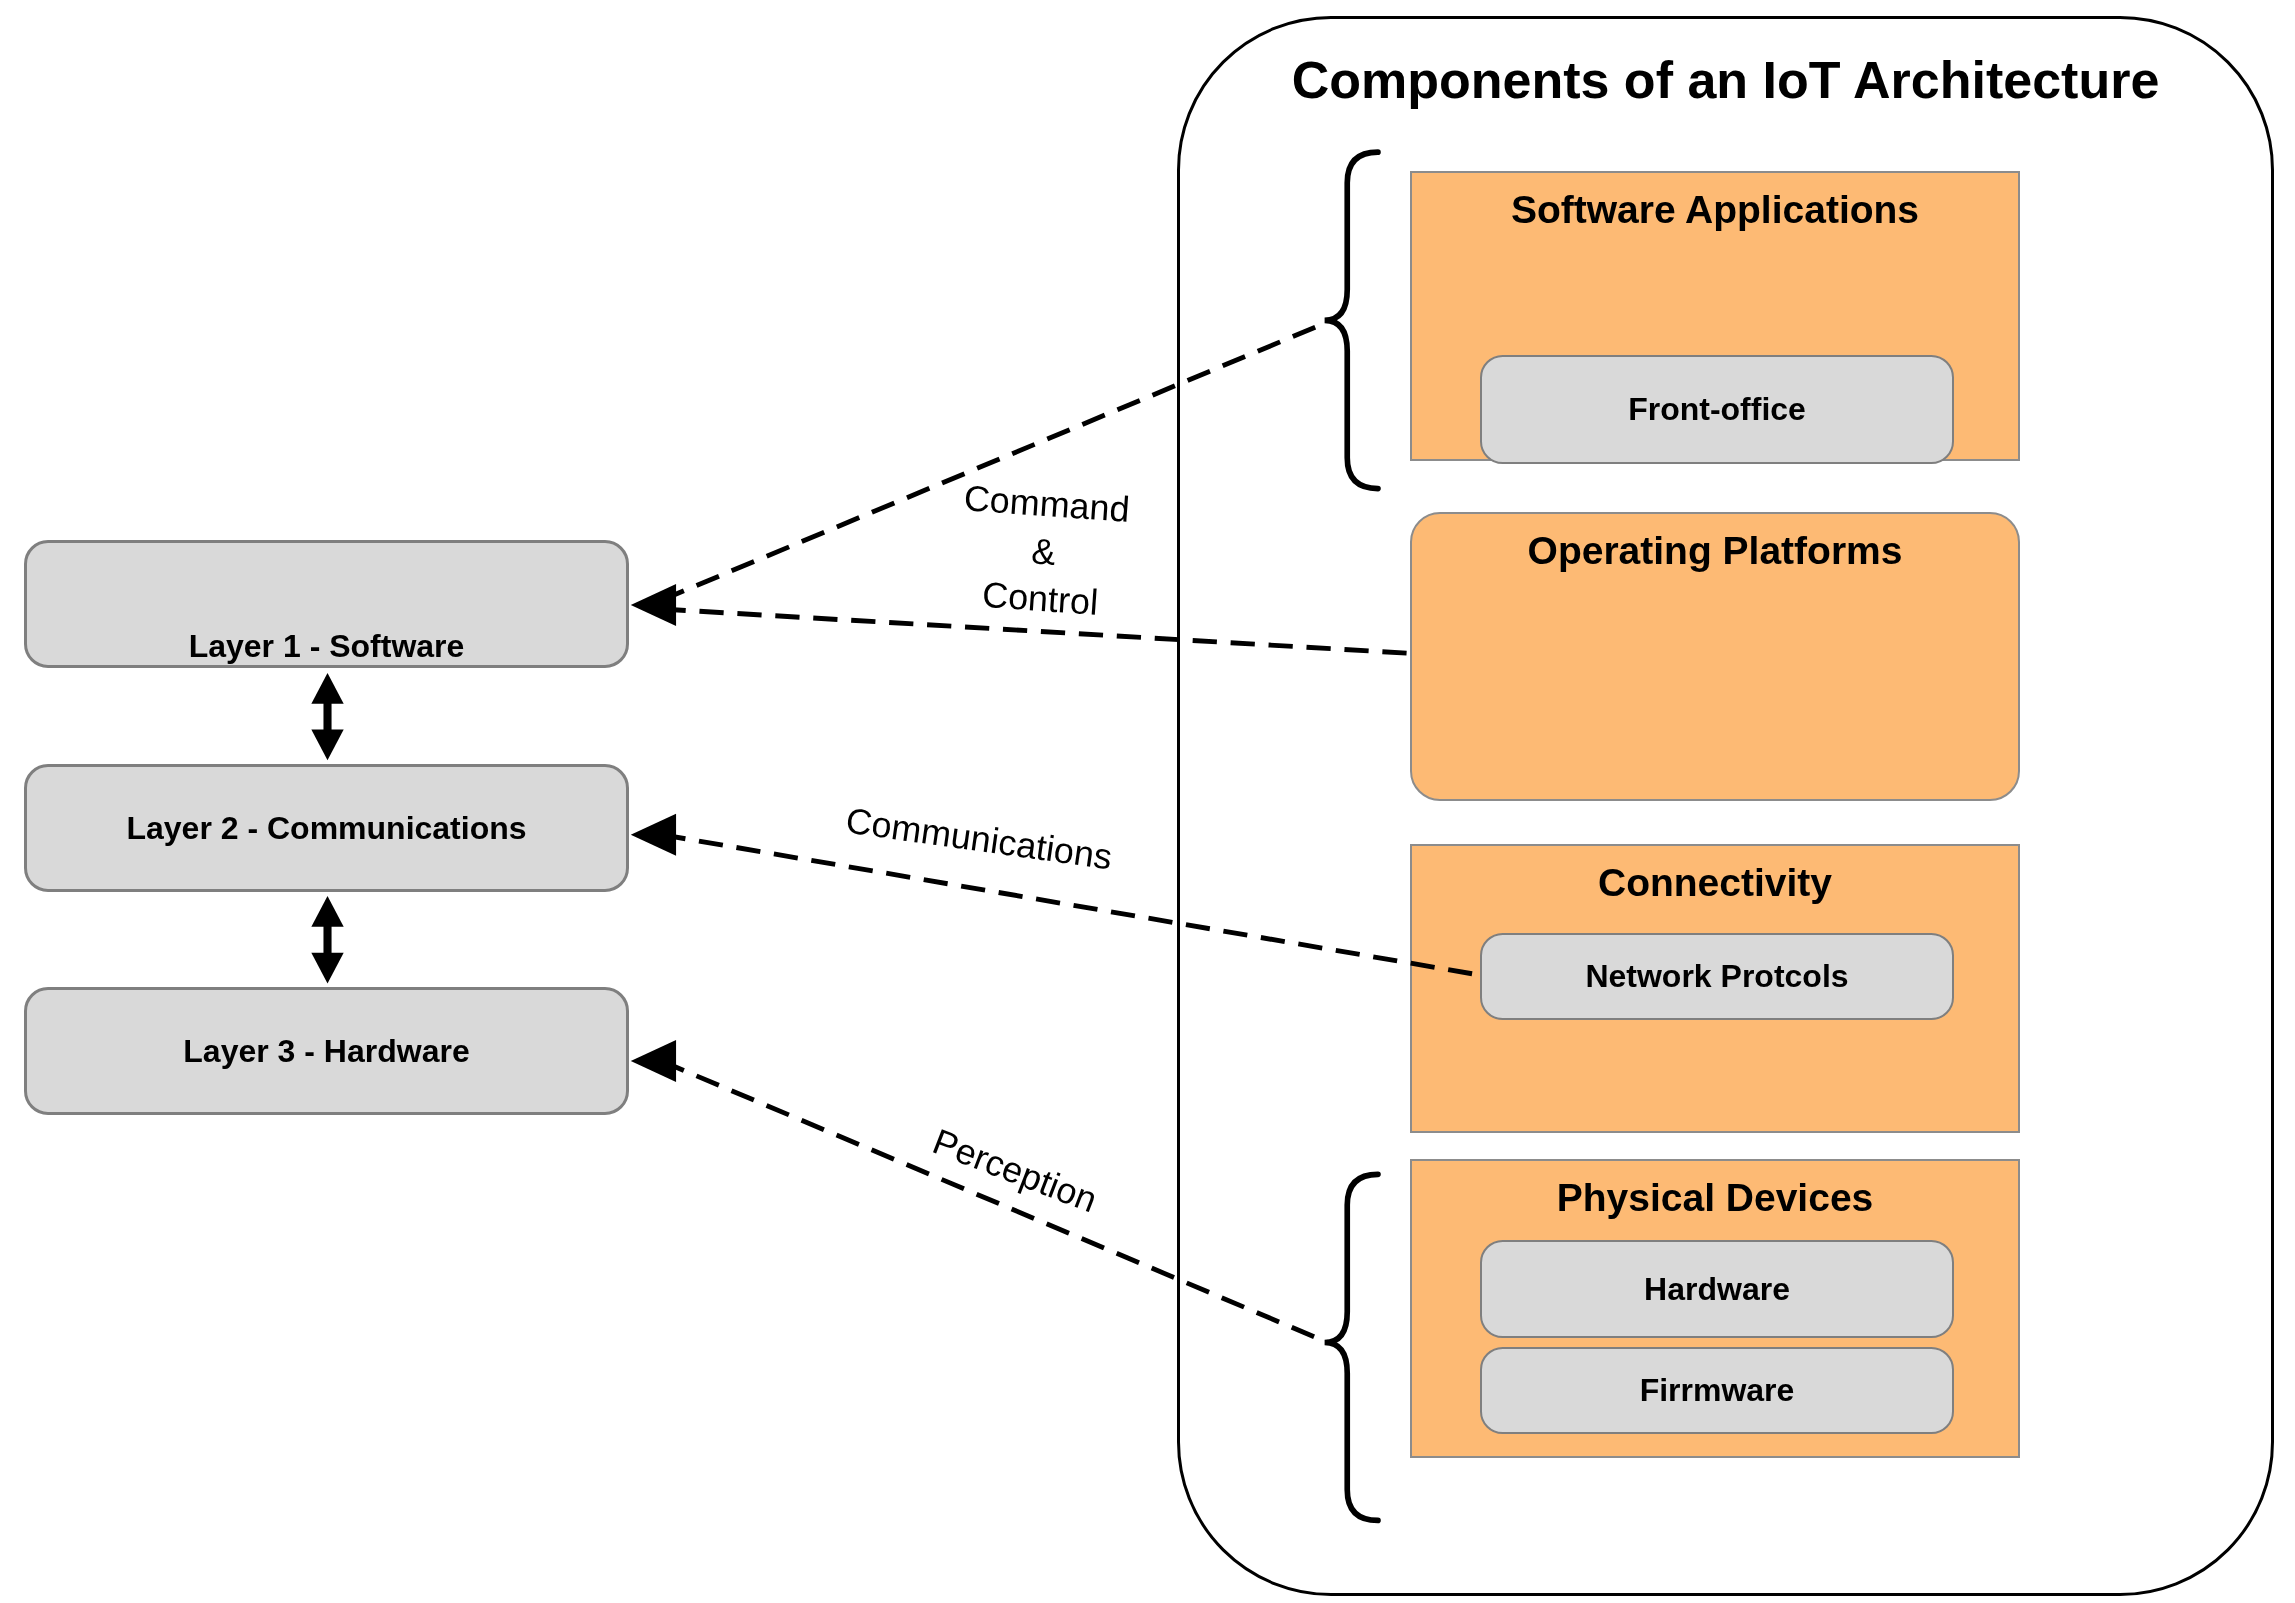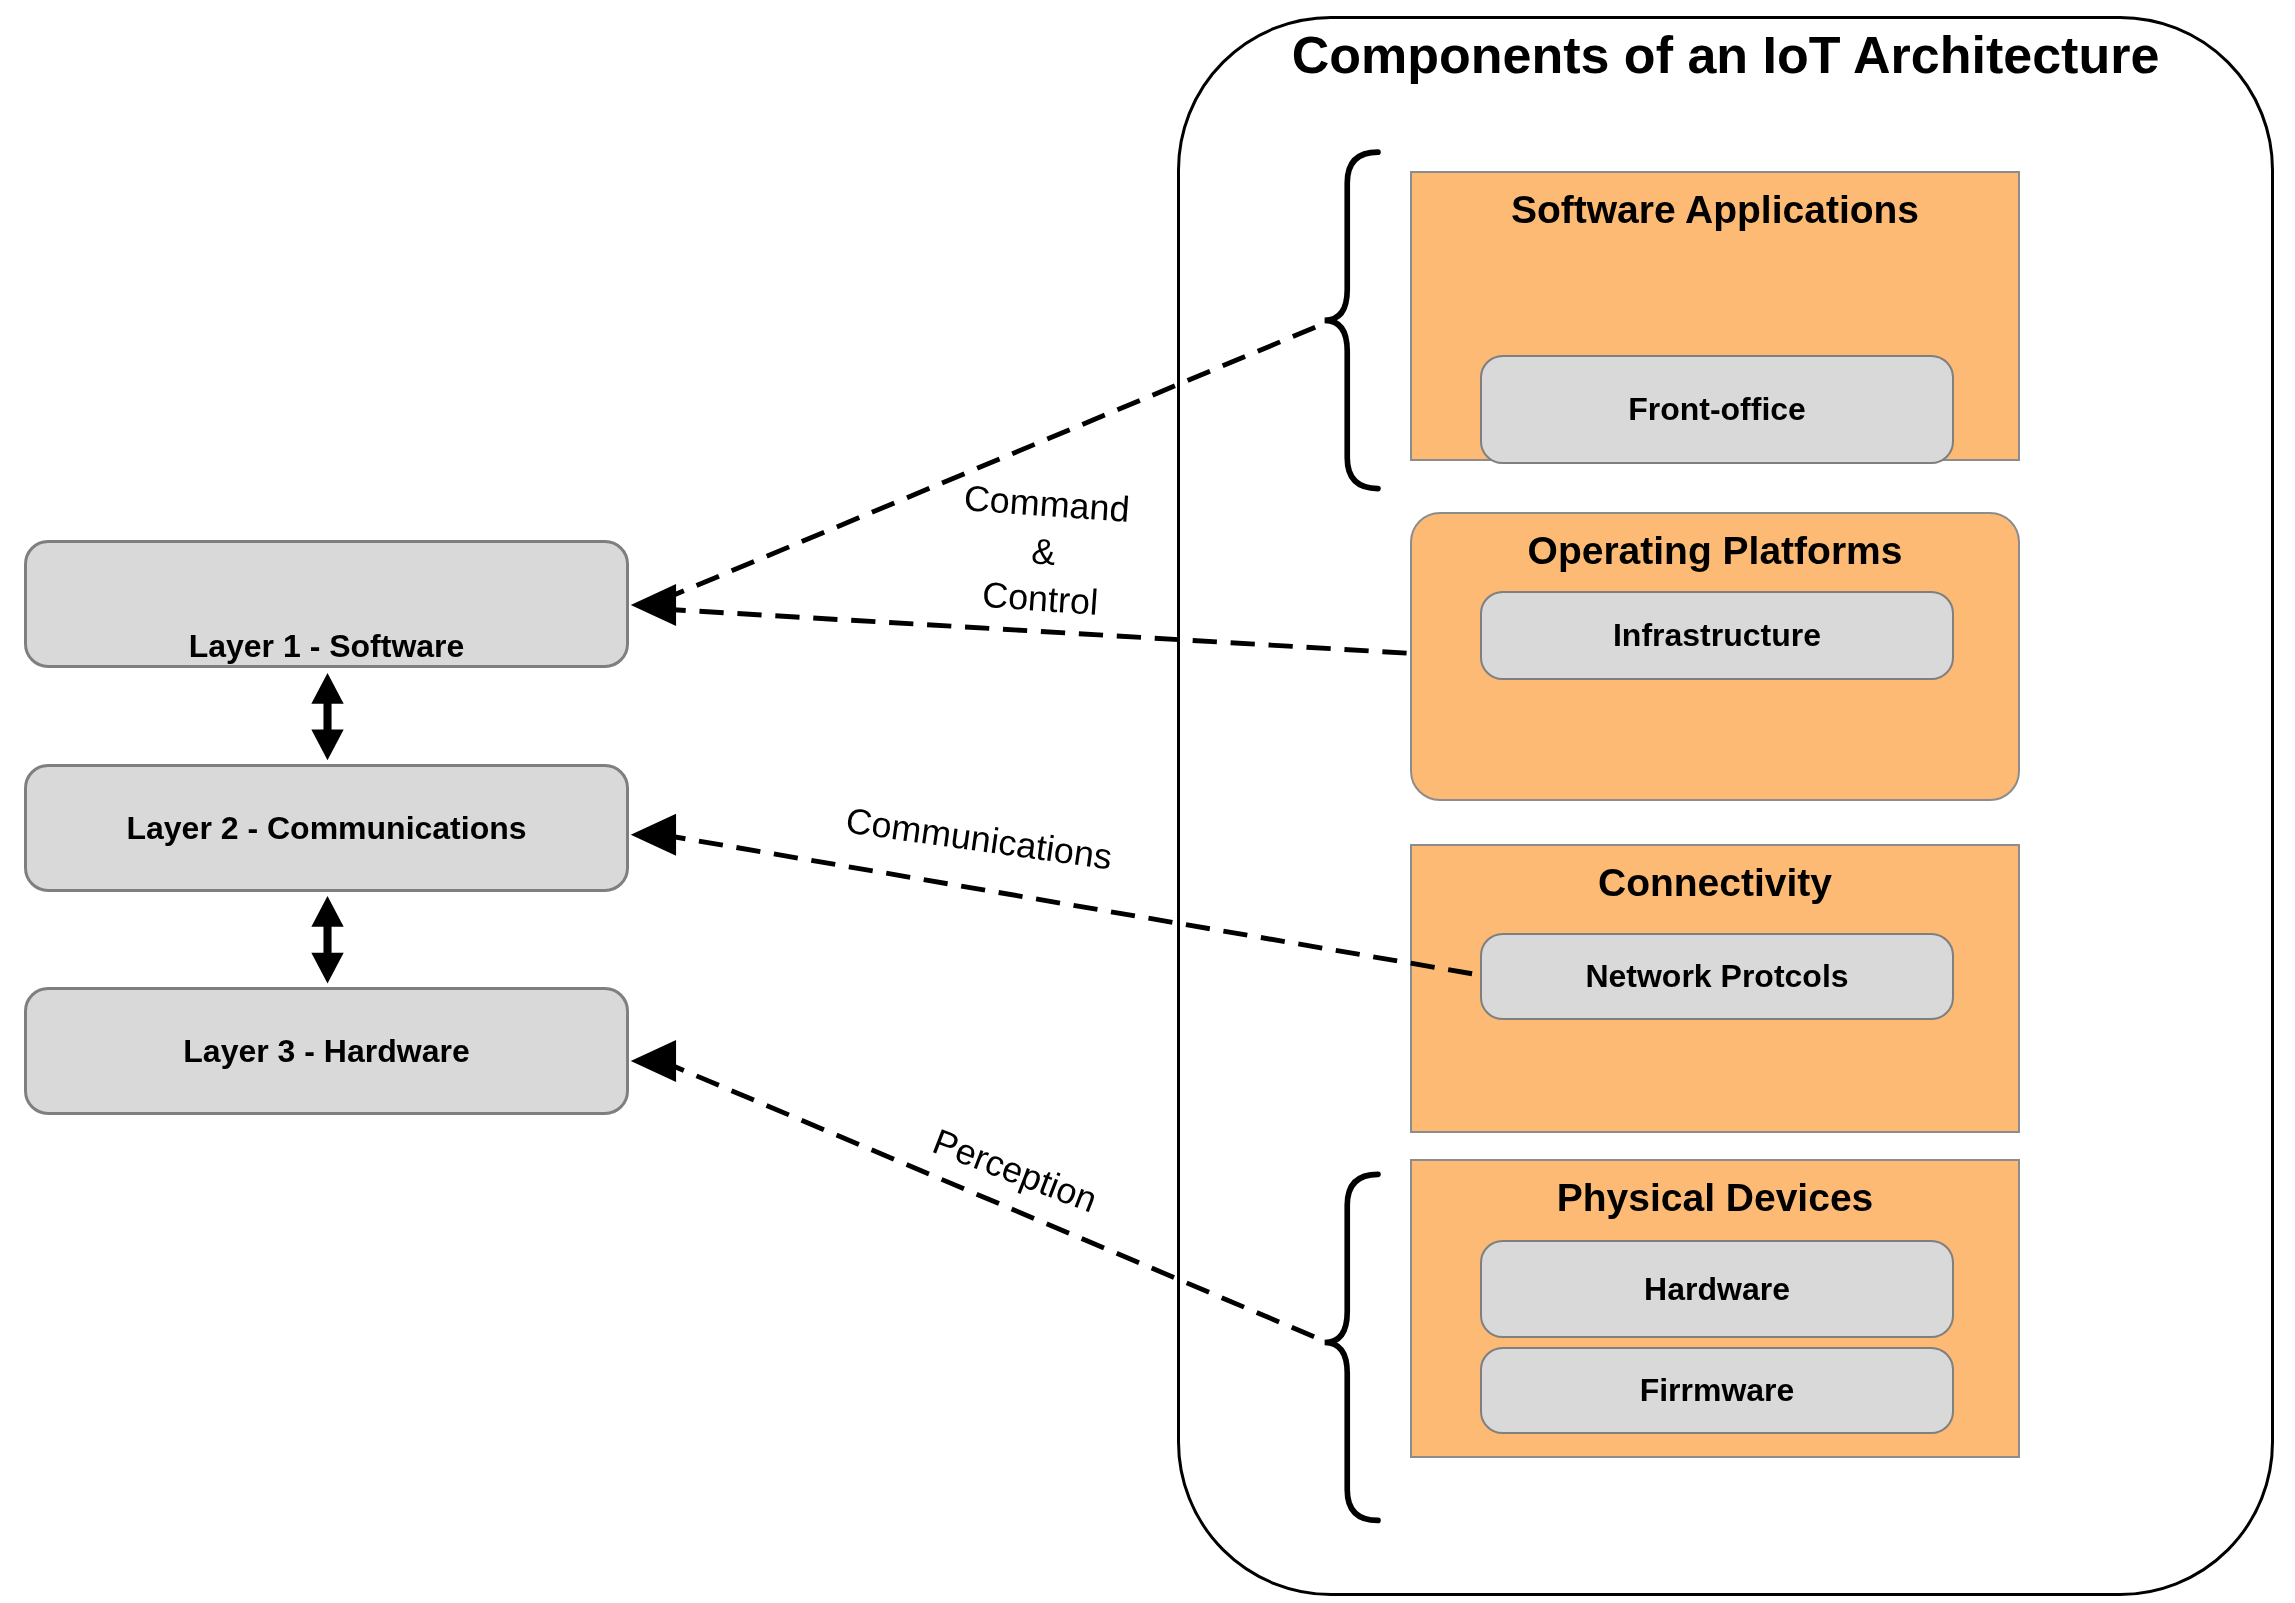--- a/index.html
+++ b/index.html
@@ -14,21 +14,21 @@
 
   
   #outer-container{
     position:absolute;left:1177px;top:16px;width:1097px;height:1580px;
     border:3.2px solid #000;border-radius:154px;
     background:transparent;
     box-sizing:border-box;
     z-index:1;
   }
   #diagram-title{
-    position:absolute;left:1177px;top:25px;width:1097px;
+    position:absolute;left:1177px;top:50px;width:1097px;
     text-align:center;
     font-size:52px;font-weight:700;letter-spacing:0;
     z-index:2;
   }
 
   
   .group-panel{
     position:absolute;left:1410px;width:610px;
     background:#fdba74;border:2.4px solid #8c8c8c;
     box-sizing:border-box;
@@ -106,23 +106,20 @@
 
   <div class="group-panel" id="group-software-apps">
     <div class="group-title">Software Applications</div>
     <div class="item-box item-1">
       <span>Front-office</span>
     </div>
   </div>
 
   <div class="group-panel" id="group-operating-platforms">
     <div class="group-title">Operating Platforms</div>
-    <div class="item-box item-0">
-      <span>Infrastructure</span>
-    </div>
   </div>
 
   <div class="group-panel" id="group-connectivity">
     <div class="group-title">Connectivity</div>
     <div class="item-box item-0">
       <span>Network Protcols</span>
     </div>
   </div>
 
   <div class="group-panel" id="group-physical-devices">

